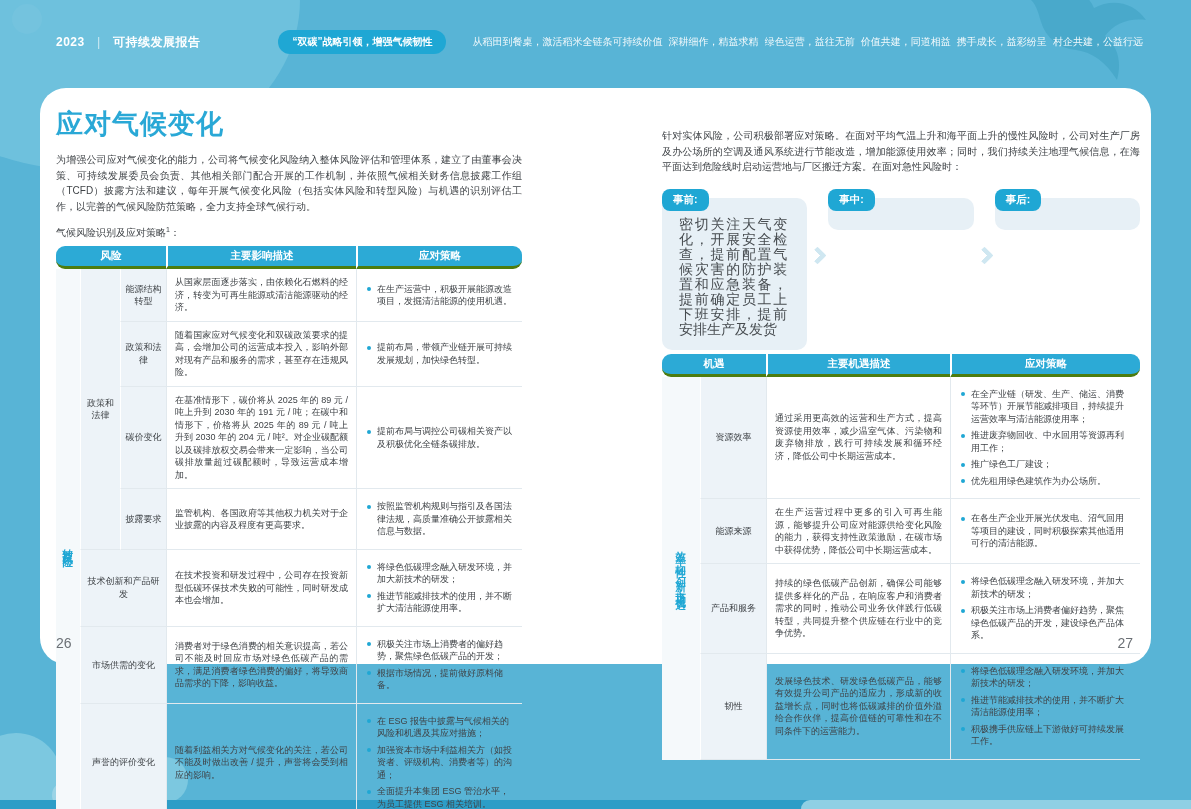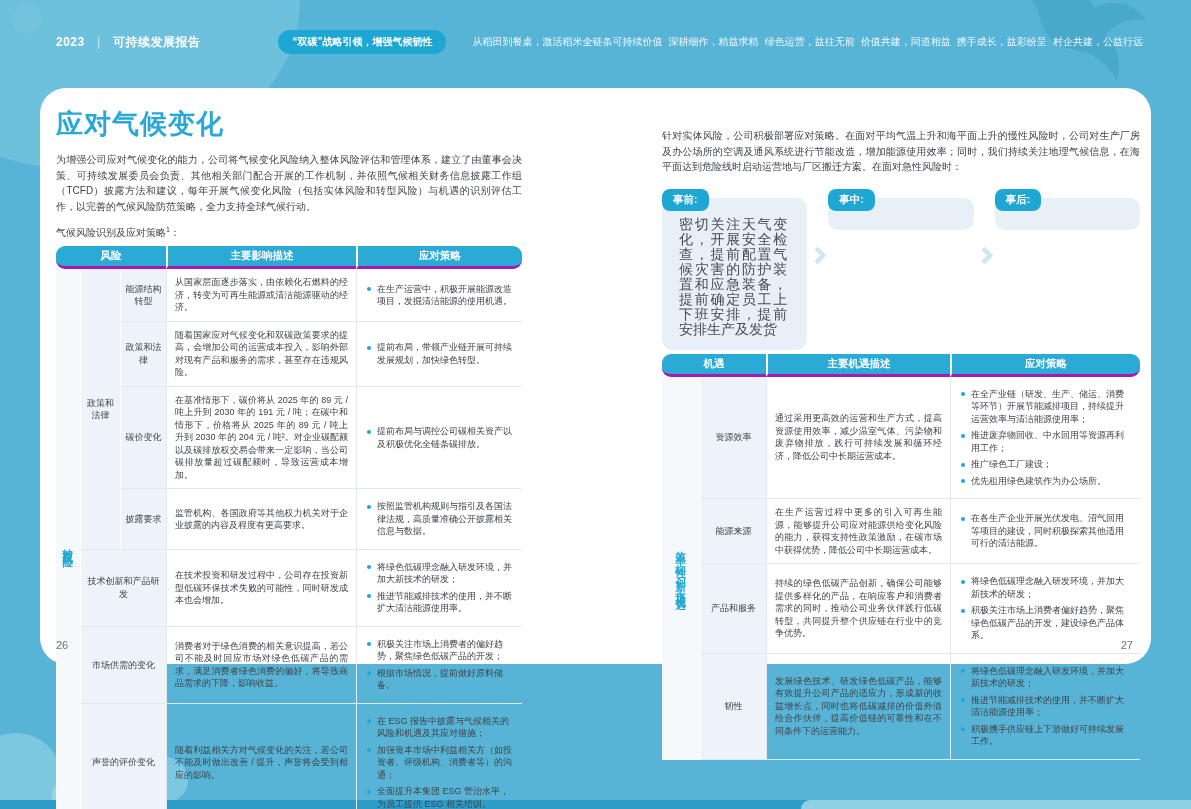--- a/index.html
+++ b/index.html
@@ -36,36 +36,36 @@
   .col-left{left:16px;width:466px;padding-top:18px;}
   .col-right{left:622px;width:478px;padding-top:40px;}
 
   .page-title{color:var(--title);font-size:27px;font-weight:bold;letter-spacing:1px;margin-bottom:10px;}
   .para{font-size:10px;line-height:15.5px;text-align:justify;color:var(--txt);}
   .caption{font-size:10px;margin:12px 0 6px;color:var(--txt);}
   .caption sup{font-size:7px;}
 
   
   table{border-collapse:separate;border-spacing:0;table-layout:fixed;width:100%;}
-  th{background:var(--thead);color:#fff;font-size:10.5px;font-weight:bold;height:23px;border-bottom:3px solid #a21caf;}
+  th{background:var(--thead);color:#fff;font-size:10.5px;font-weight:bold;height:23px;border-bottom:3px solid #4d7c0f;}
   th.hmid{border-left:2px solid #fff;}
   th.hfirst{border-radius:9px 0 0 9px;}
   th.hlast{border-radius:0 9px 9px 0;border-left:2px solid #fff;}
   td{vertical-align:middle;border-bottom:1px solid var(--cell-line);font-size:9px;line-height:12.5px;}
   .side-cell{background:var(--side-bg);text-align:center;border-bottom:none;}
   .vword{writing-mode:vertical-rl;color:var(--accent);font-weight:bold;font-size:10.5px;letter-spacing:3px;margin:7px auto;}
   .label-cell{background:var(--label-bg);text-align:center;padding:0 3px;color:var(--txt);border-left:1px solid #fff;}
   .group-cell{border-bottom:1px solid var(--cell-line);}
   .impact-cell{padding:7px 8px;text-align:justify;border-left:1px solid var(--cell-line);}
   .strat-cell{padding:7px 8px 7px 10px;border-left:1px solid var(--cell-line);}
   ul.strats{list-style:none;}
   li.strat{position:relative;padding-left:10px;margin:4px 0;text-align:left;}
   .dot{position:absolute;left:0;top:4.5px;width:4px;height:4px;border-radius:50%;background:var(--accent);}
 
-  .pageno{position:absolute;bottom:13px;font-size:11px;color:#6b7075;}
+  .pageno{position:absolute;bottom:13px;font-size:14px;color:#6b7075;}
   .pageno-left{left:16px;}
   .pageno-right{right:18px;}
 
   
   .callouts{display:flex;align-items:flex-start;margin:14px 0 4px;}
   .callout{position:relative;flex:1;background:var(--callout-bg);border-radius:10px;margin-top:9px;padding:19px 20px 13px 17px;}
   .callout-tab{position:absolute;top:-9px;left:0;background:var(--accent);color:#fff;font-size:10.5px;font-weight:bold;padding:4px 11px;border-radius:8px;}
   .callout-text{font-size:14px;line-height:15px;color:#474c50;text-align:justify;}
   .chev{flex:none;width:13px;height:13px;border-top:5px solid #cfe7f1;border-right:5px solid #cfe7f1;border-radius:2px;transform:rotate(45deg);margin:60px 4px 0 4px;}
 </style>

